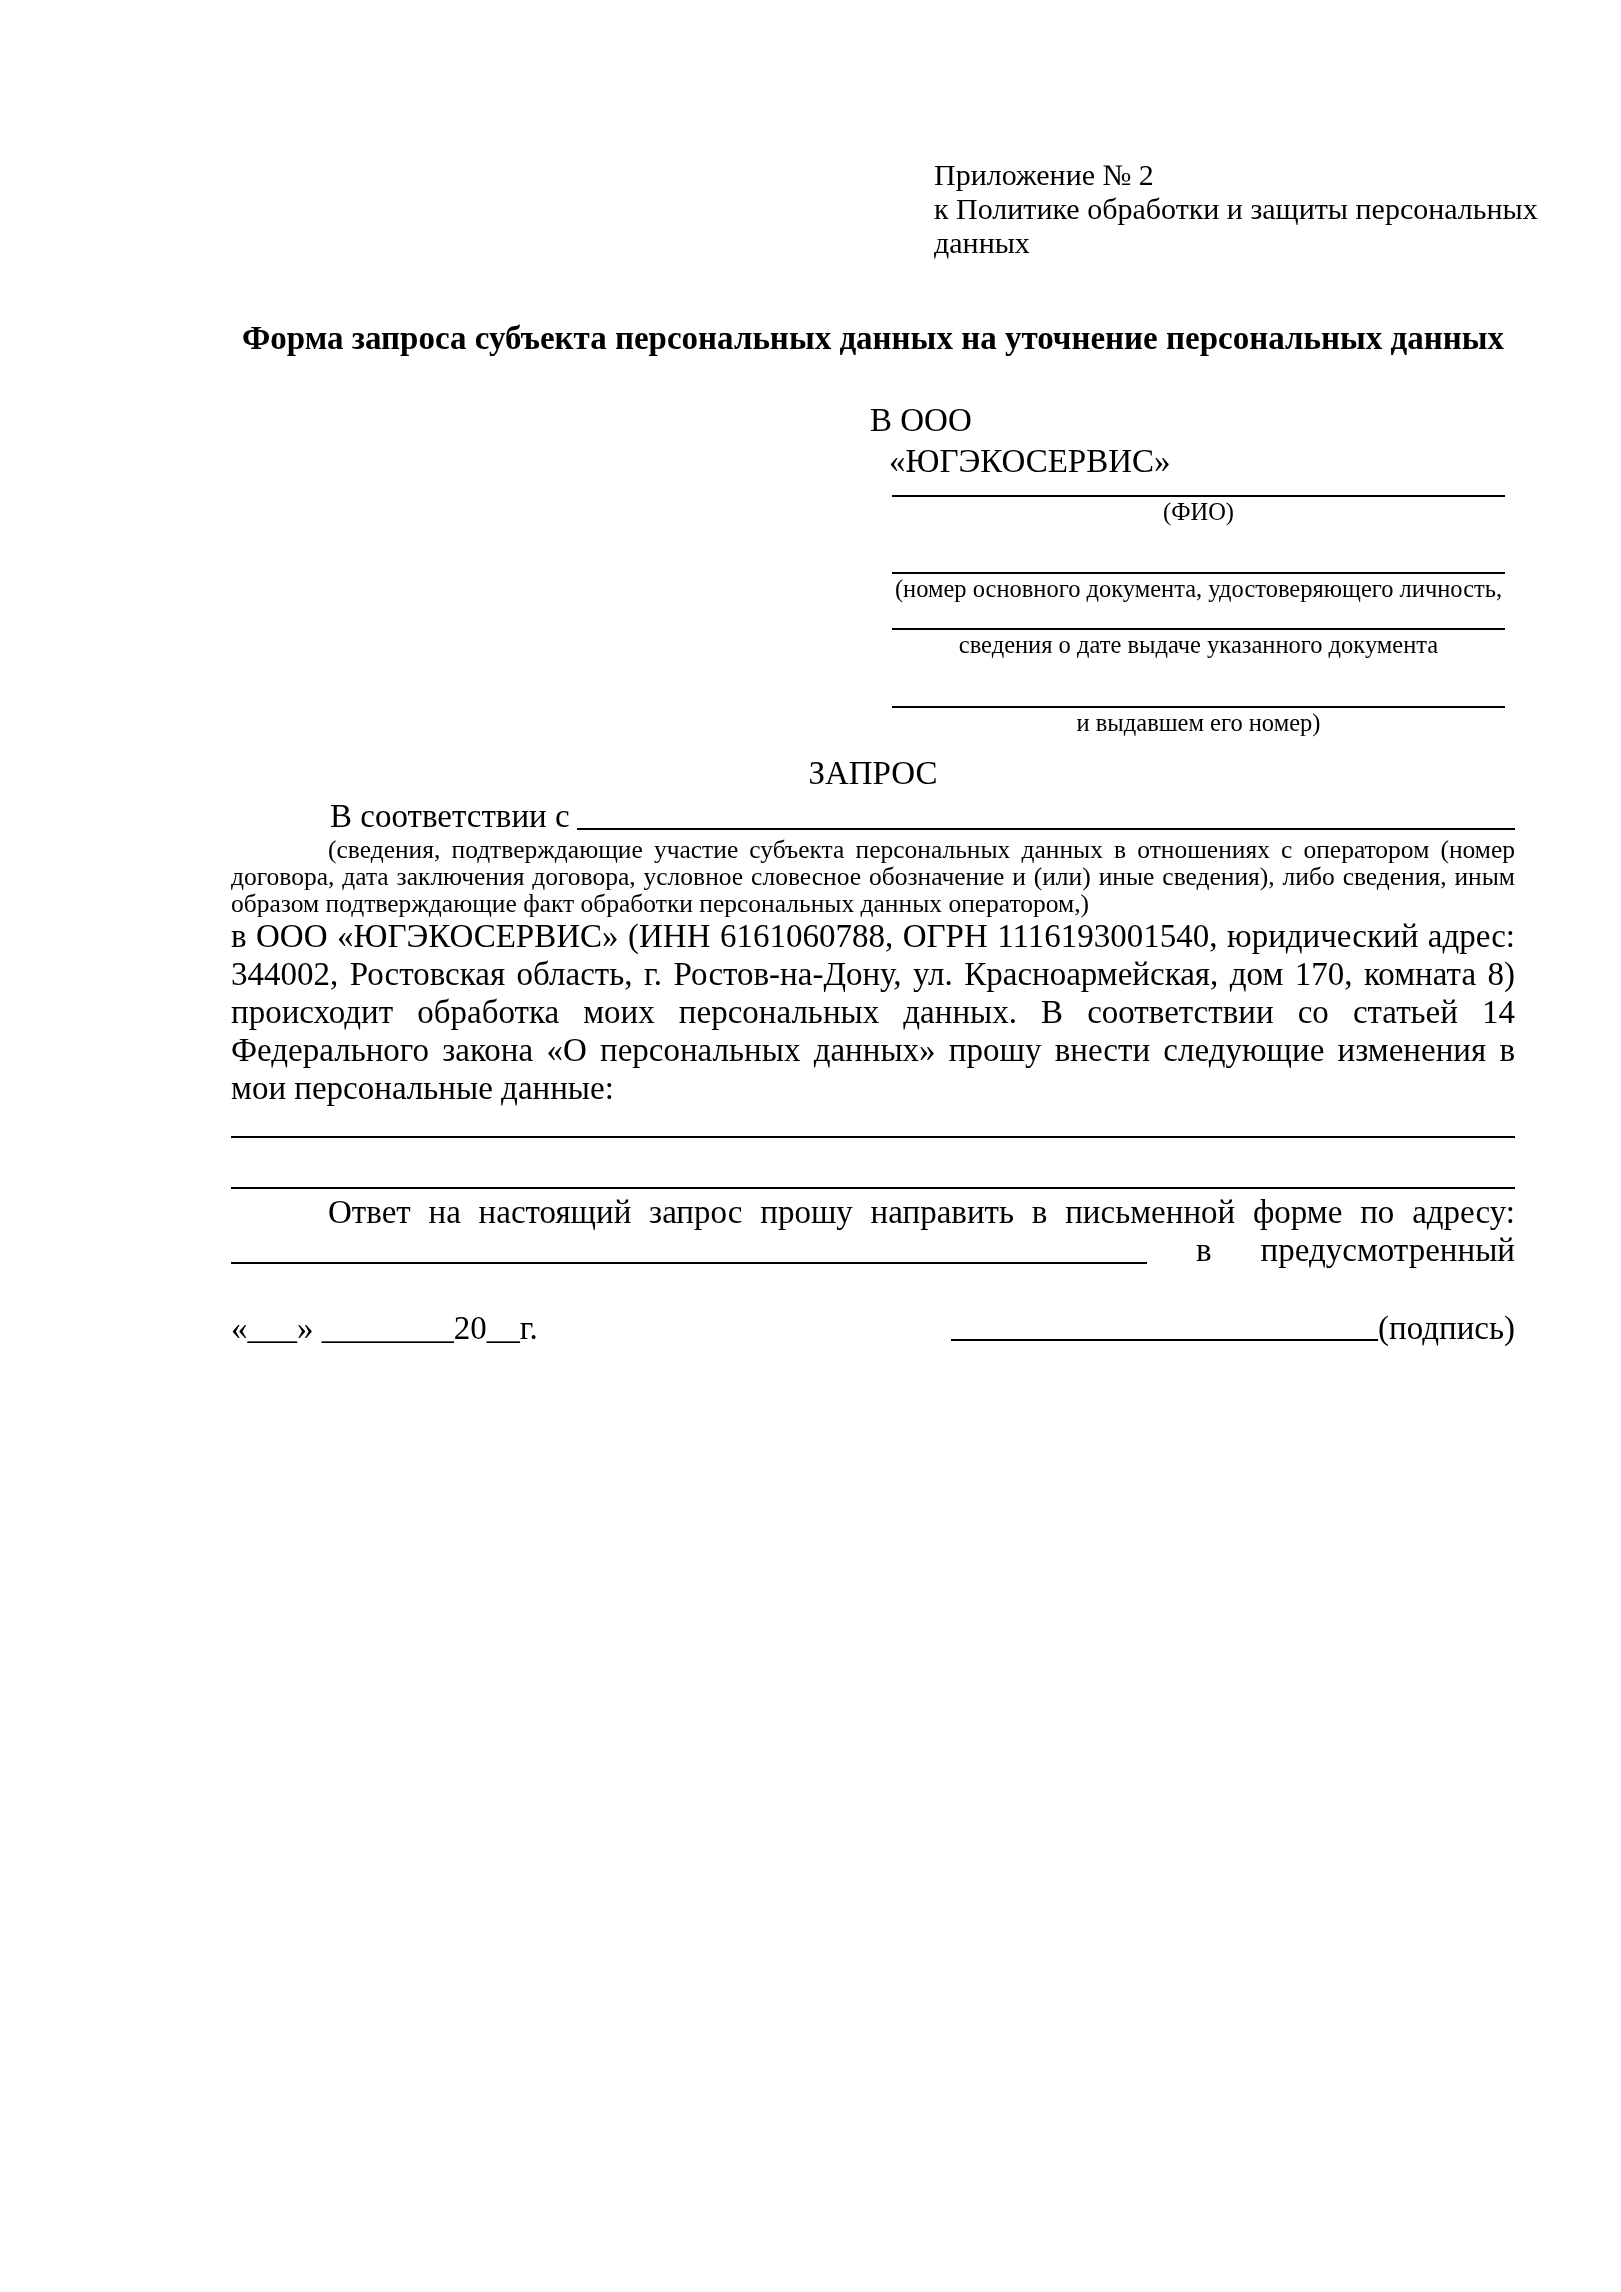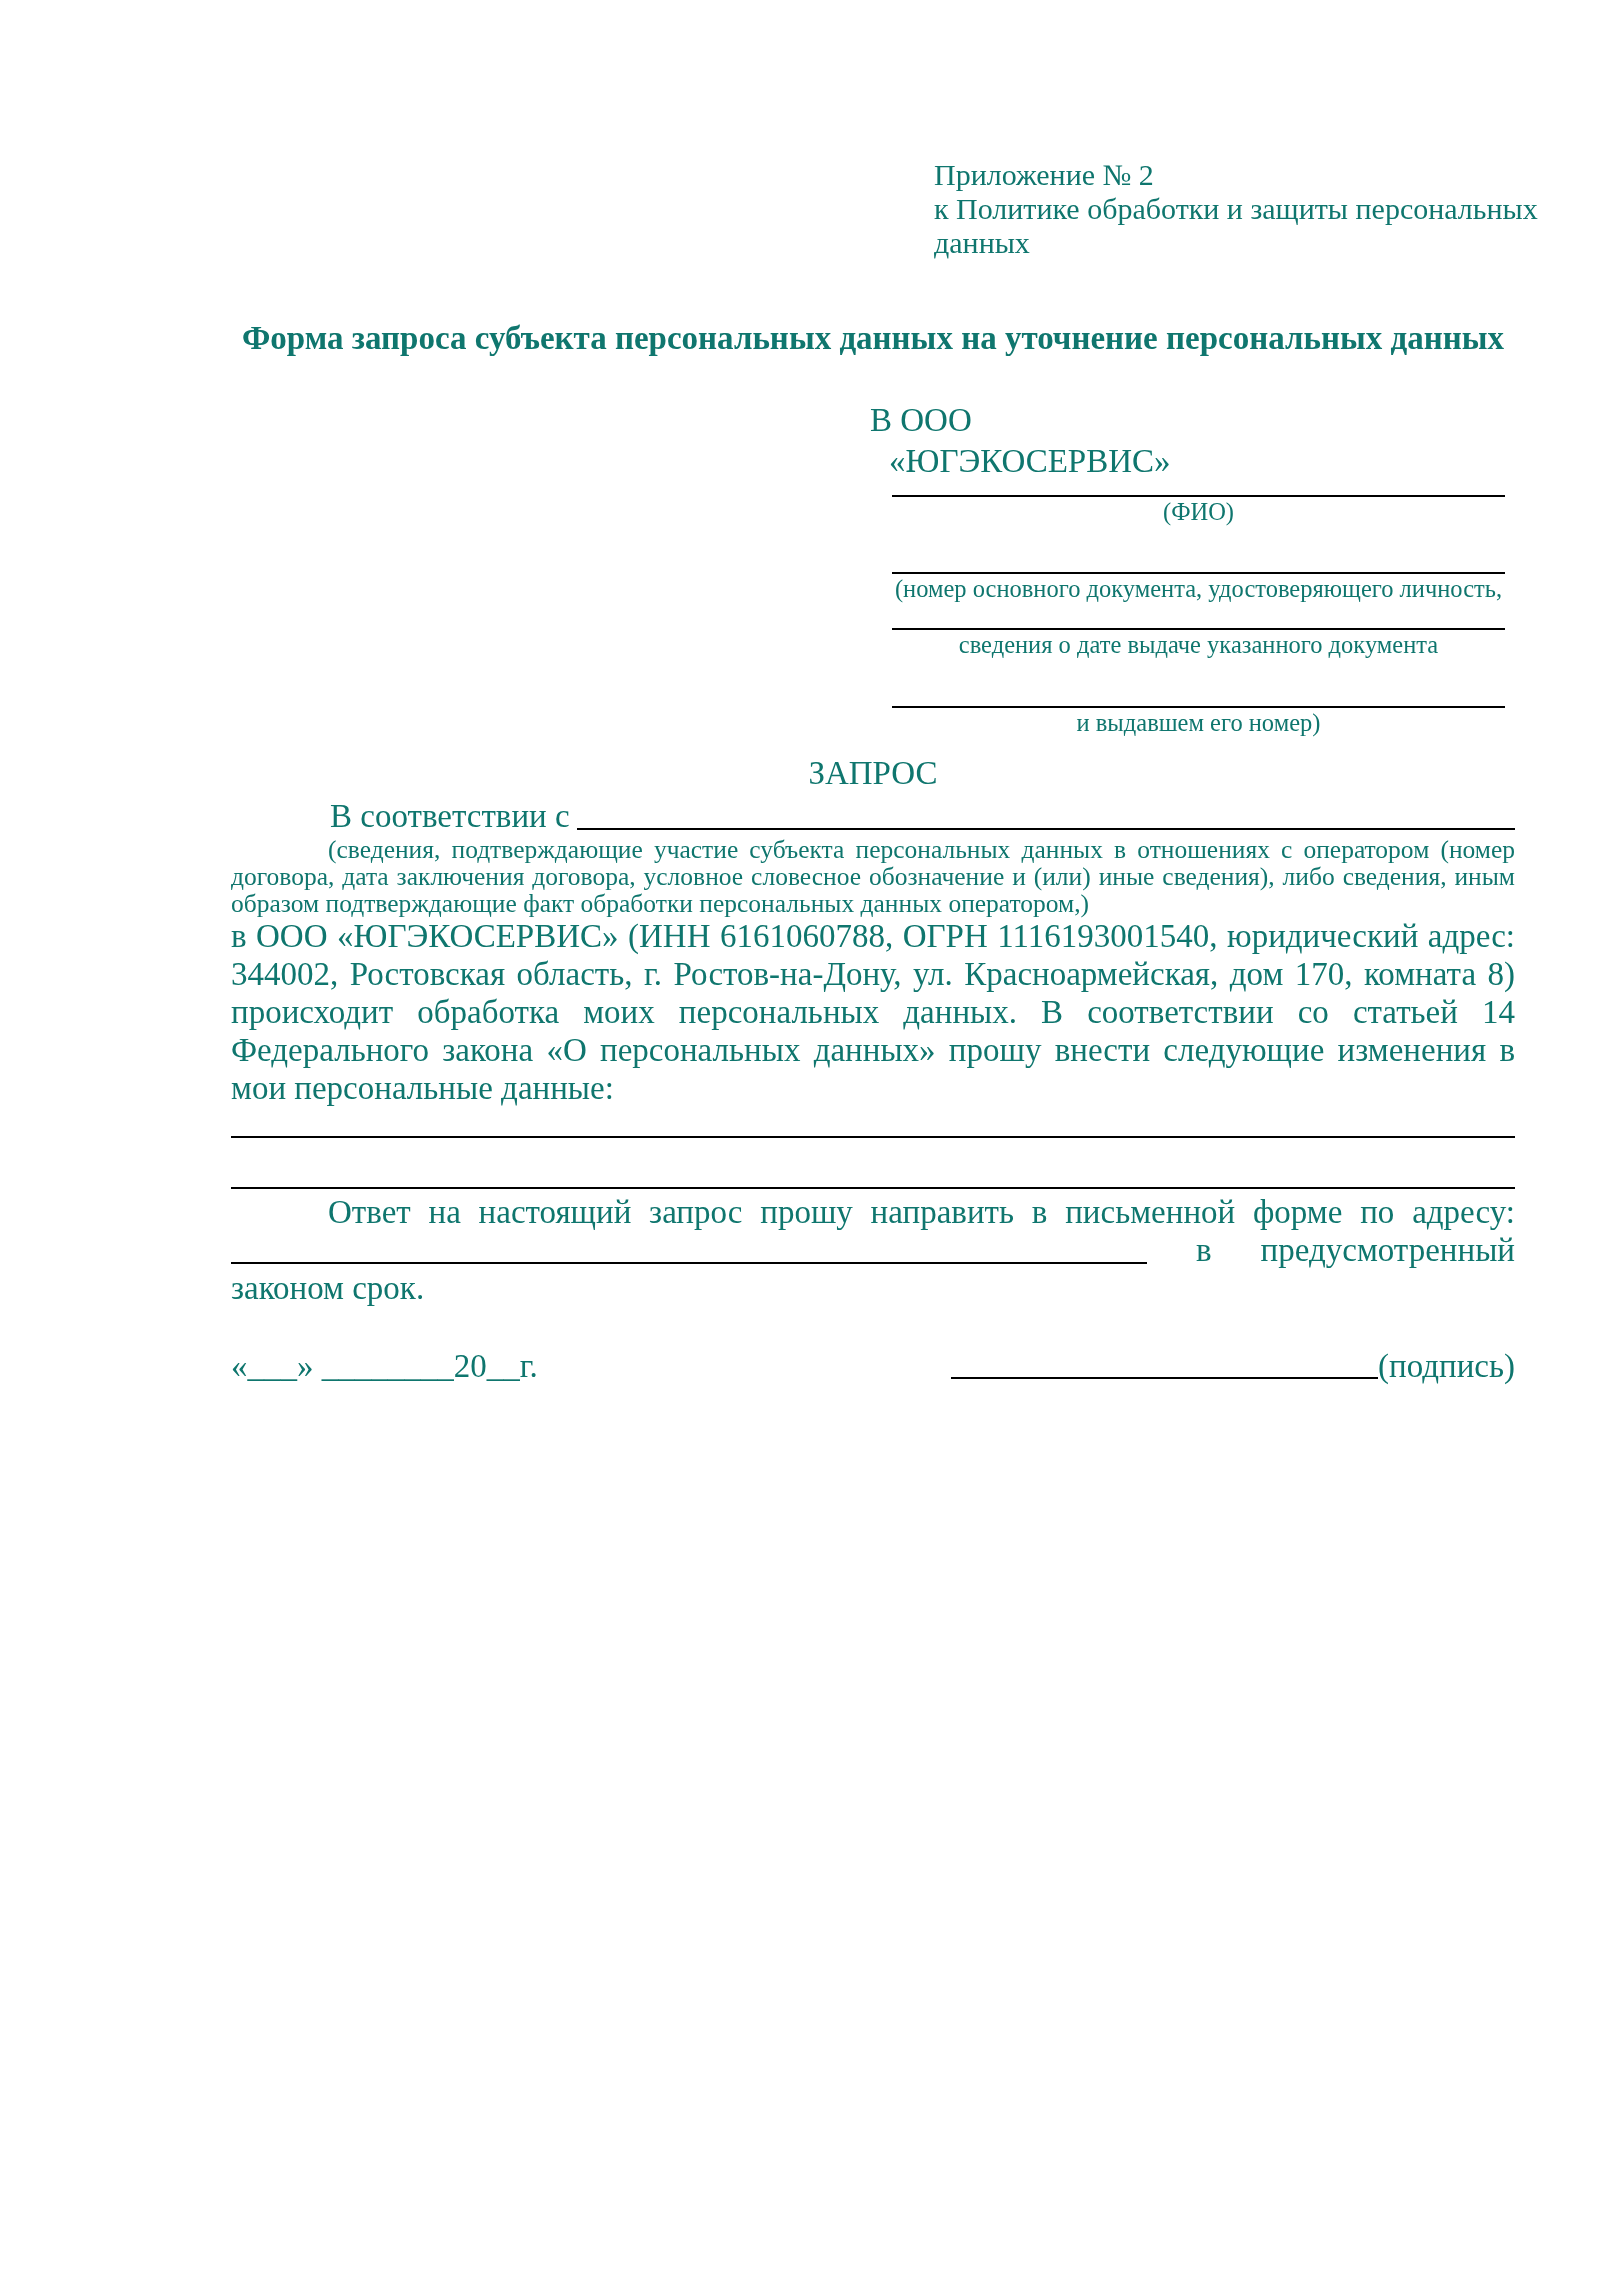--- a/index.html
+++ b/index.html
@@ -1,21 +1,21 @@
 <!DOCTYPE html>
 <html><head>
 <meta charset="utf-8">
 <style>
   html,body { margin:0; padding:0; background:#888; }
   .page {
     position:relative;
     width:1621px; height:2293px;
     margin:0 auto;
     background:#ffffff;
-    color:#0f766e;
+    color:#000000;
     font-family:"Liberation Serif","DejaVu Serif",serif;
     overflow:hidden;
   }
   .content { position:absolute; left:231px; top:0; width:1284px; font-size:33px; line-height:38px; }
 
   
   .appendix { padding-top:158px; margin-left:703px; font-size:30px; line-height:34px; }
   .appendix div { white-space:nowrap; }
 
   
@@ -114,21 +114,20 @@
     <div class="blank-row br-2"></div>
 
     <div class="answer-intro">Ответ на настоящий запрос прошу направить в письменной форме по адресу:</div>
 
     <div class="answer-line2">
       <span class="addr-blank"></span>
       <span>в</span>
       <span>предусмотренный</span>
     </div>
 
-    <div class="answer-tail">законом срок.</div>
 
     <div class="signature-row">
       <div class="date-field">«___» ________20__г.</div>
       <div class="sign-group">
         <span class="sign-blank"></span>
         <span class="sign-caption">(подпись)</span>
       </div>
     </div>
 
   </div>

